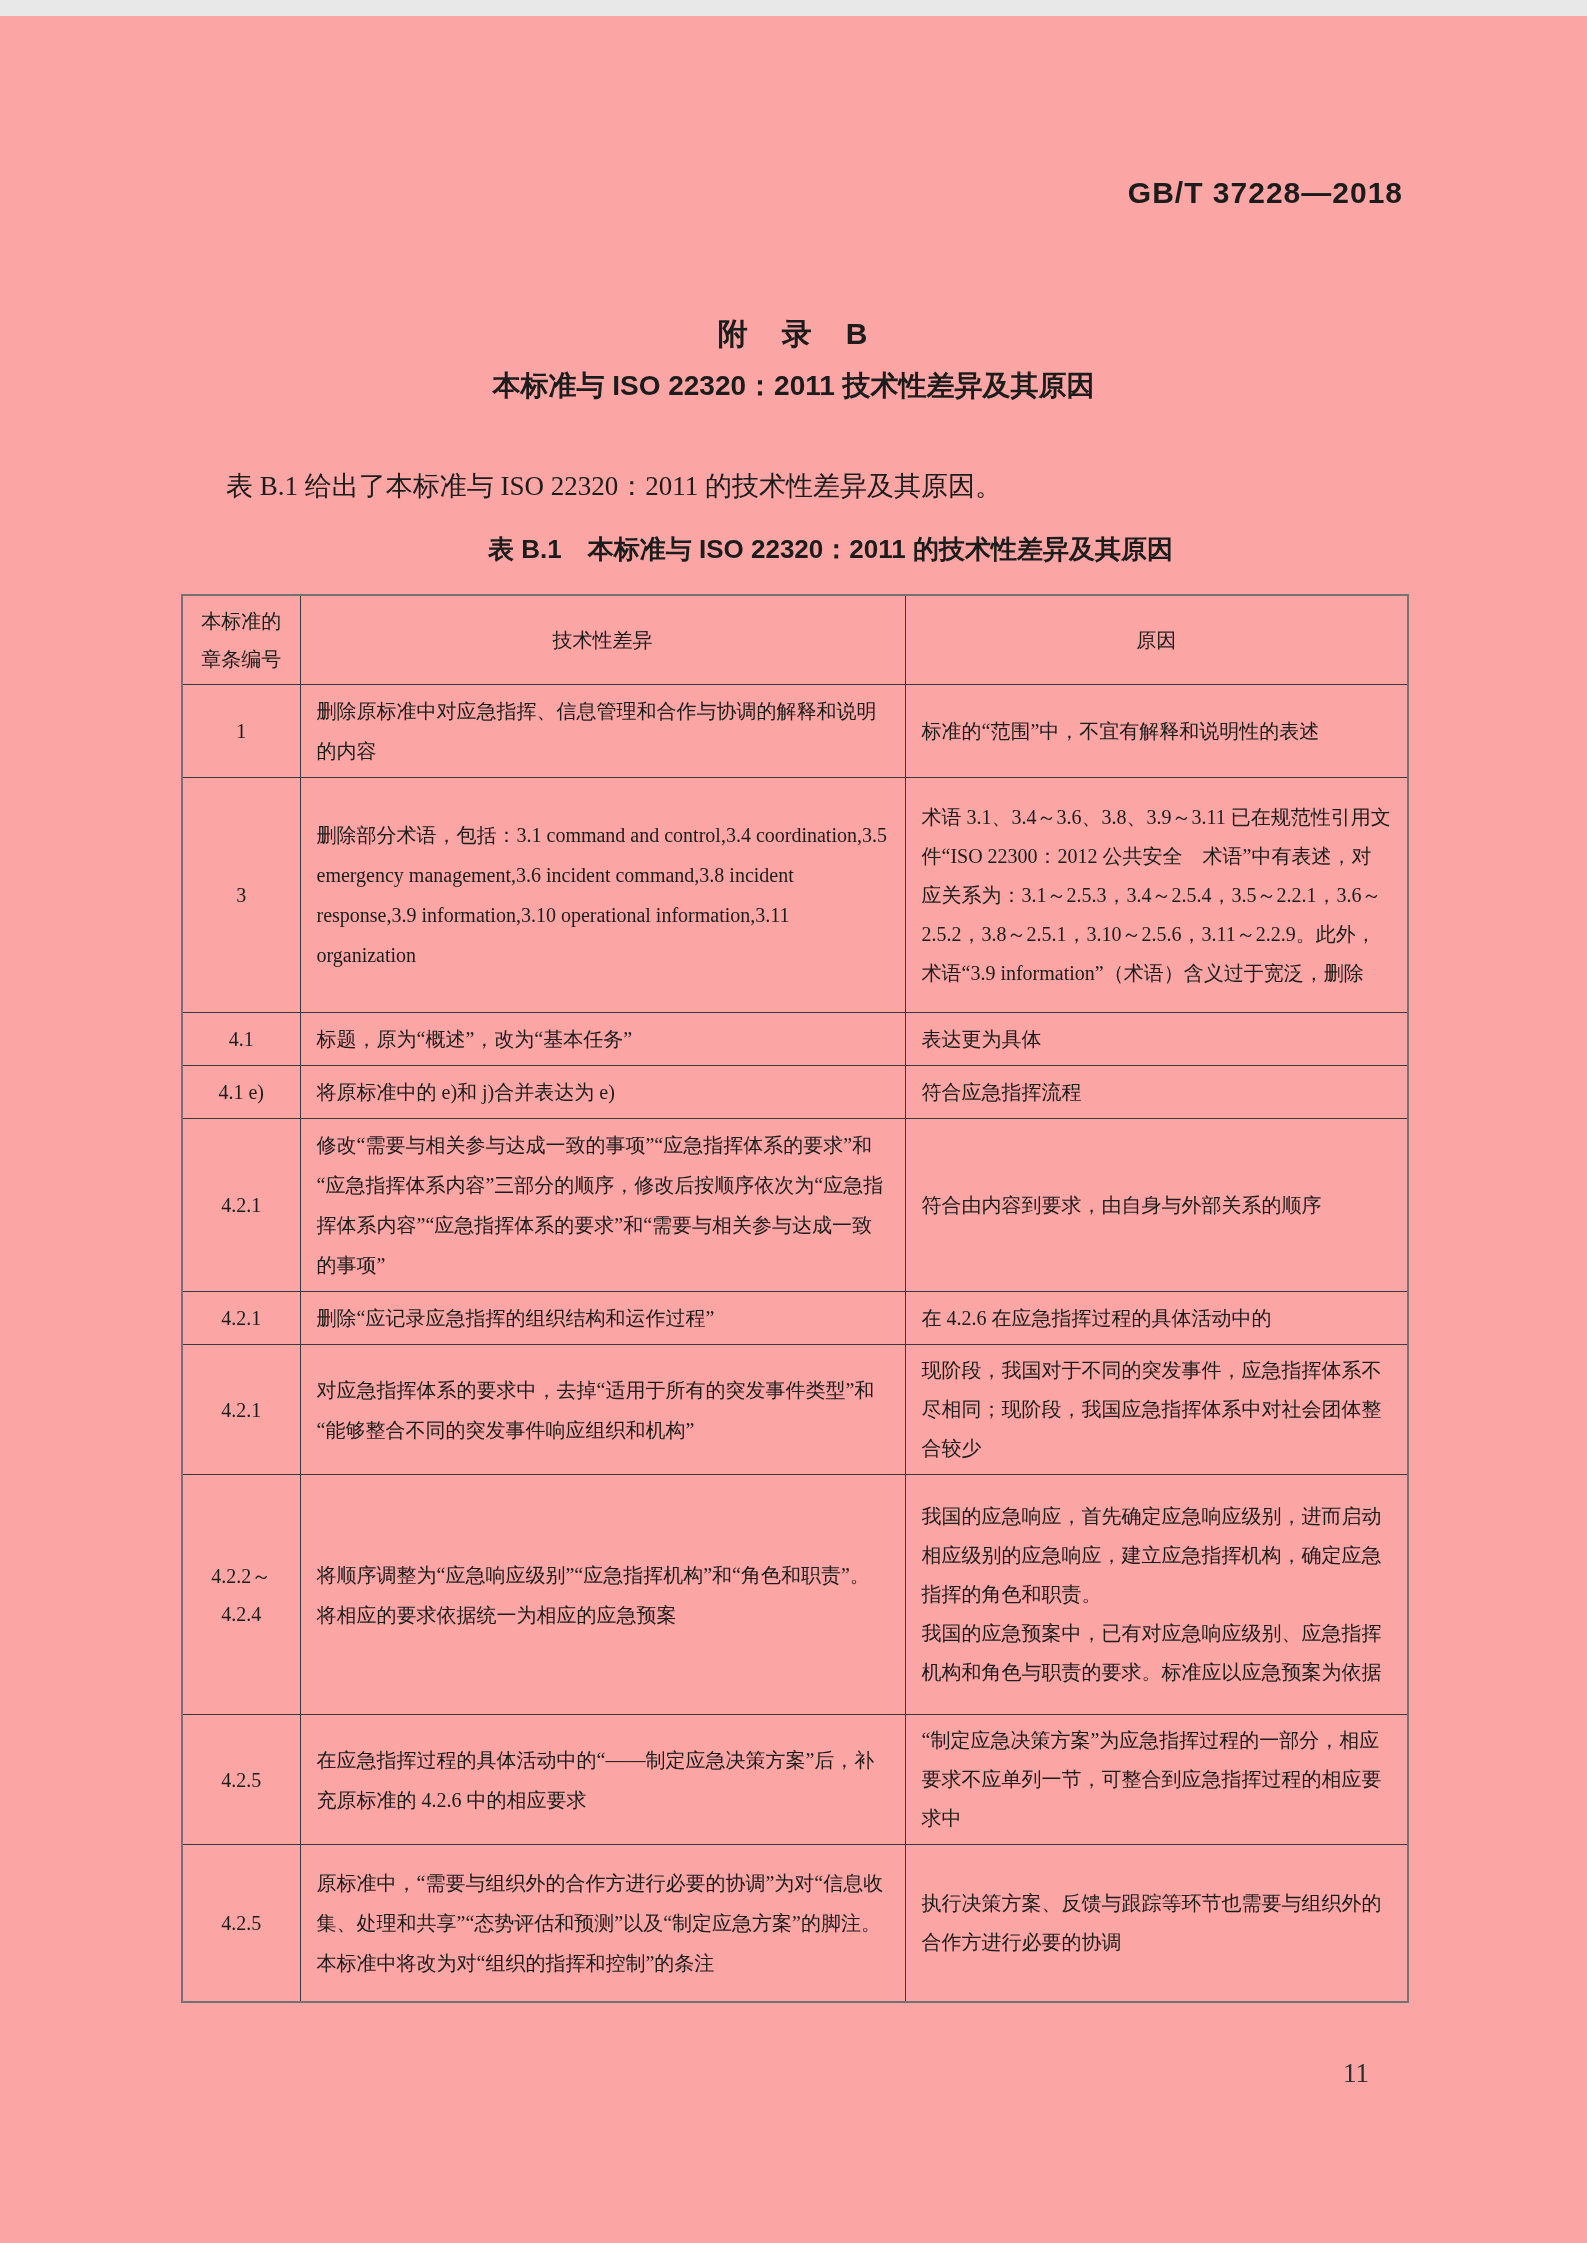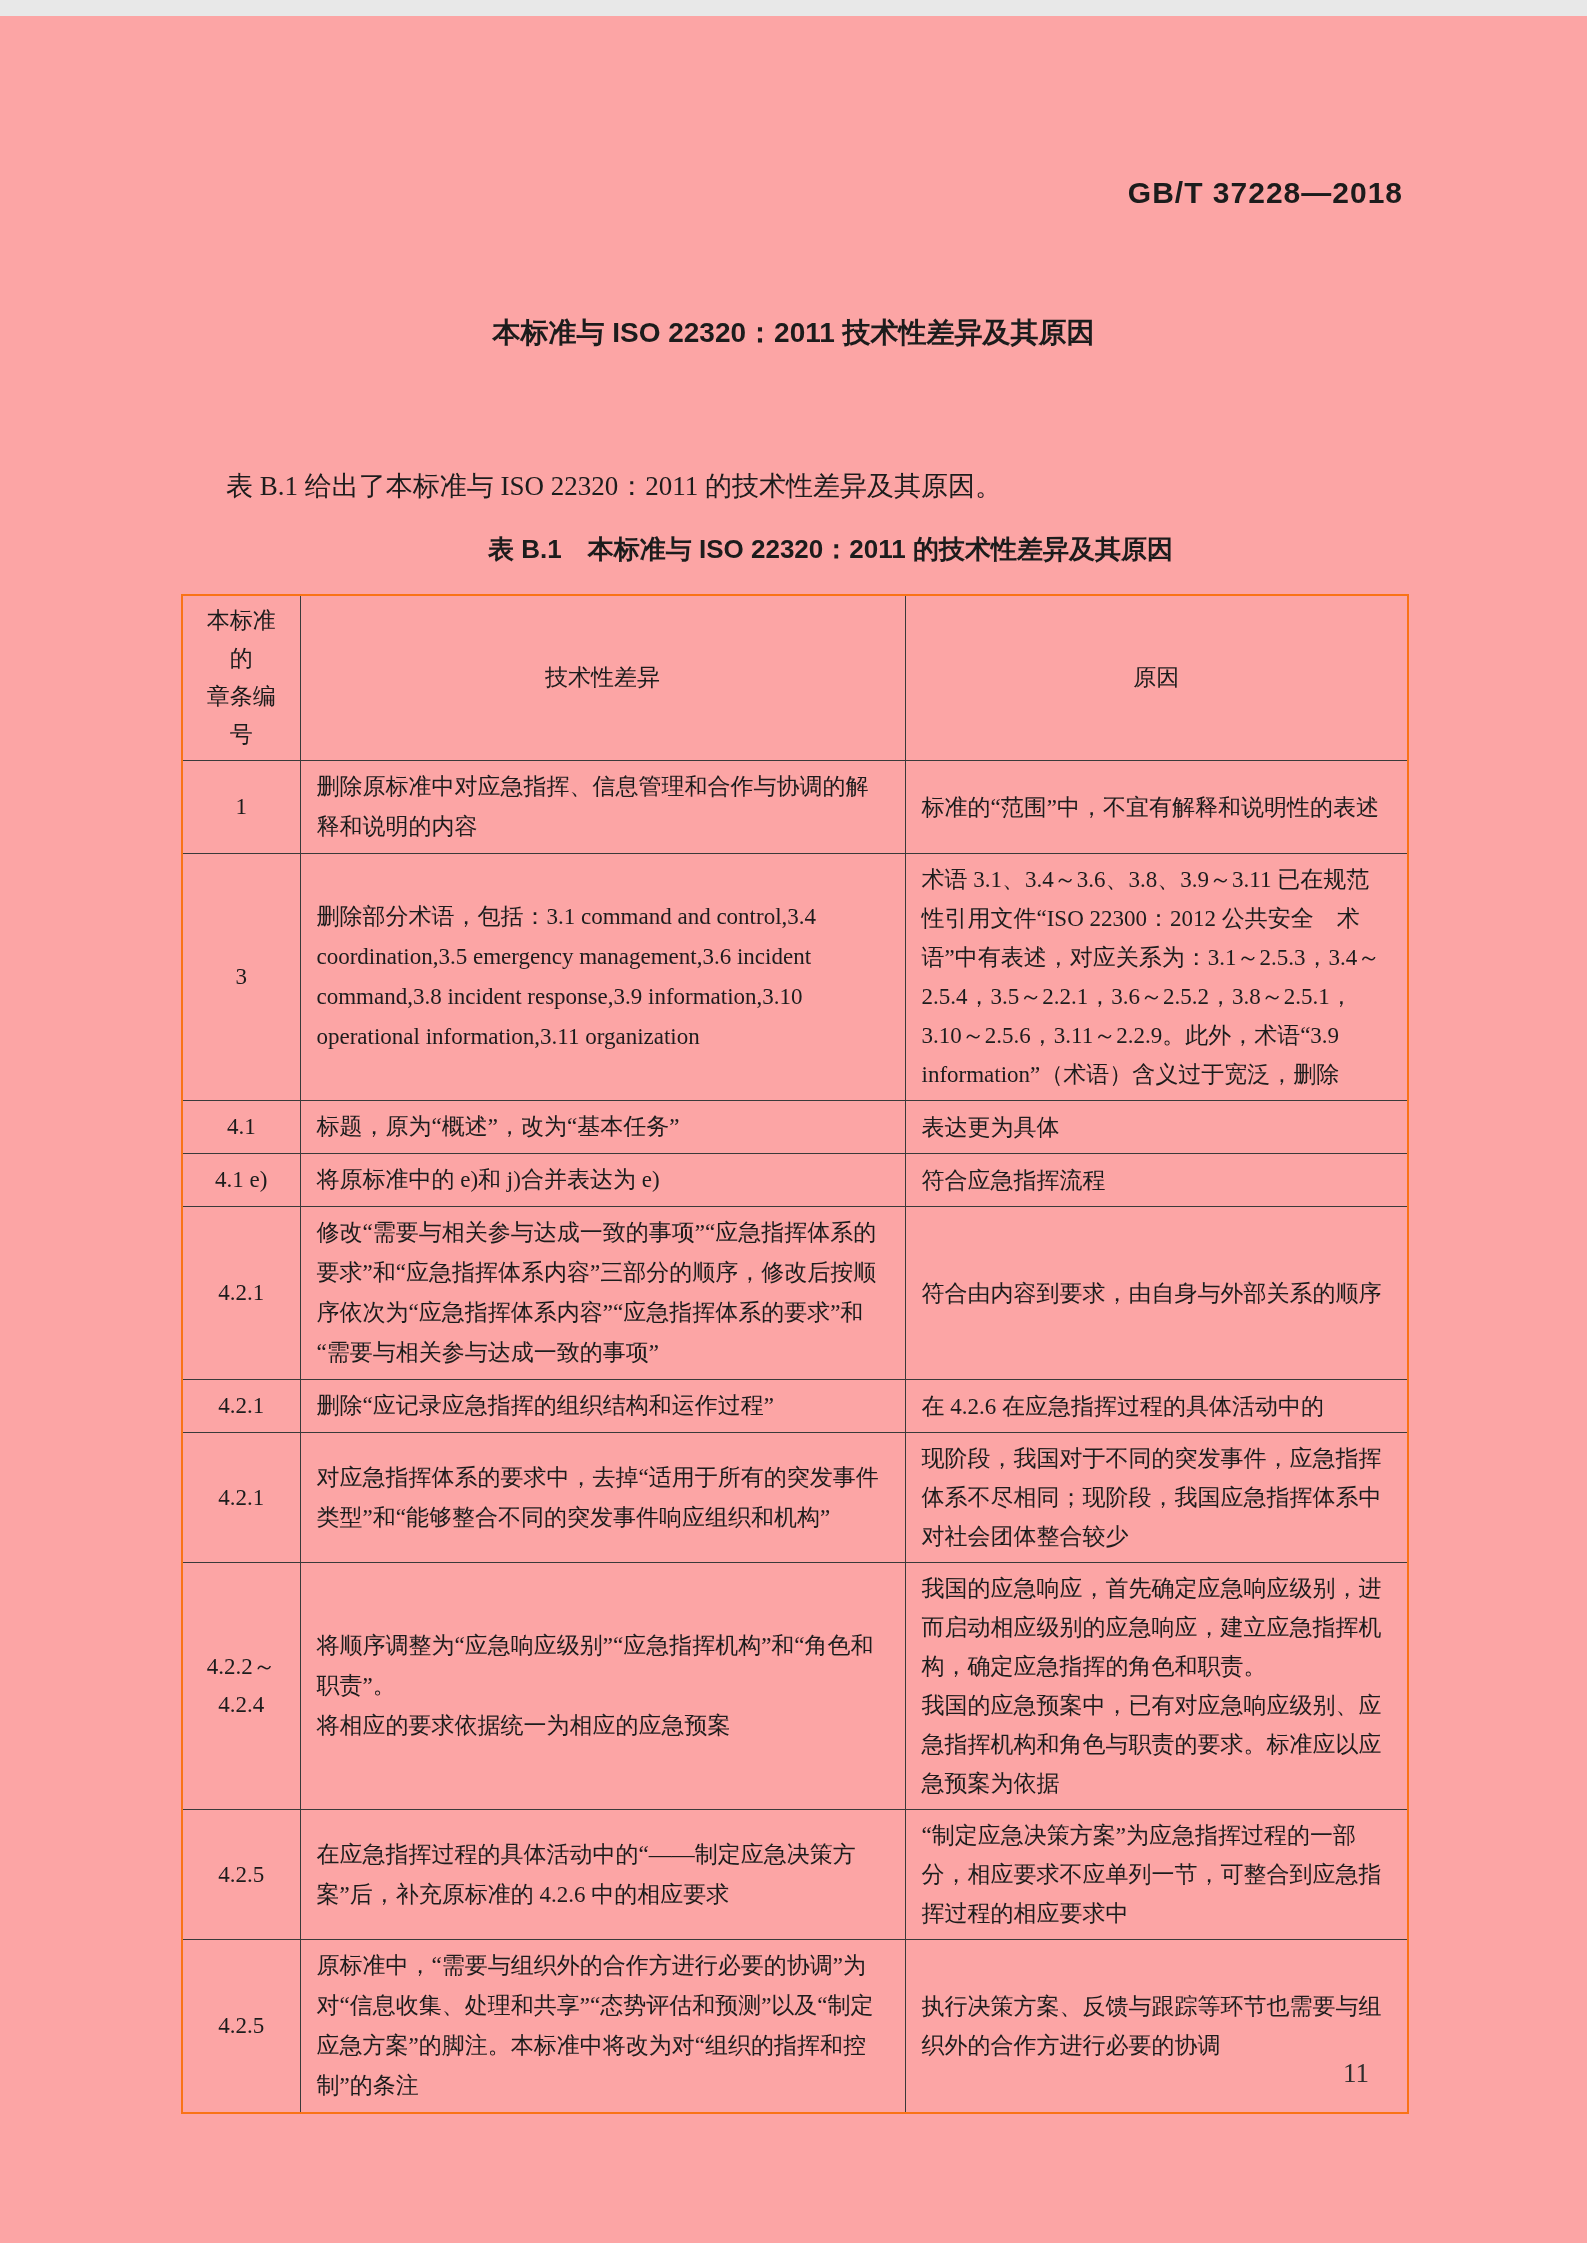--- a/index.html
+++ b/index.html
@@ -28,22 +28,22 @@
   }
   .table-caption{
     position:absolute;top:516px;left:0;width:100%;text-align:center;
     font-family:"Liberation Sans","DejaVu Sans",sans-serif;
     font-size:26px;font-weight:bold;padding-left:37px;
   }
   table.diff-table{
     position:absolute;top:578px;left:181px;
     width:1226px;table-layout:fixed;
     border-collapse:collapse;
-    font-size:23px;
-    border:2px solid #f97316;
+    font-size:20px;
+    border:2px solid #737373;
   }
   .diff-table col.c-clause{width:118px;}
   .diff-table col.c-diff{width:605px;}
   .diff-table col.c-reason{width:503px;}
   .diff-table th,.diff-table td{
     border:1px solid #3a3a3a;
     vertical-align:middle;
     padding:6px 16px;
     line-height:40px;
     white-space:pre-line;
@@ -61,20 +61,21 @@
   }
 </style>
 </head>
 <body>
 
 <div class="page">
 
   <div class="doc-header">GB/T 37228—2018</div>
 
   <div class="titles">
+    <div class="title-appendix">附　录　B</div>
     <div class="title-main">本标准与 ISO 22320：2011 技术性差异及其原因</div>
   </div>
 
   <p class="intro">表 B.1 给出了本标准与 ISO 22320：2011 的技术性差异及其原因。</p>
 
   <div class="table-caption">表 B.1　本标准与 ISO 22320：2011 的技术性差异及其原因</div>
 
   <table class="diff-table">
     <colgroup>
       <col class="c-clause">

